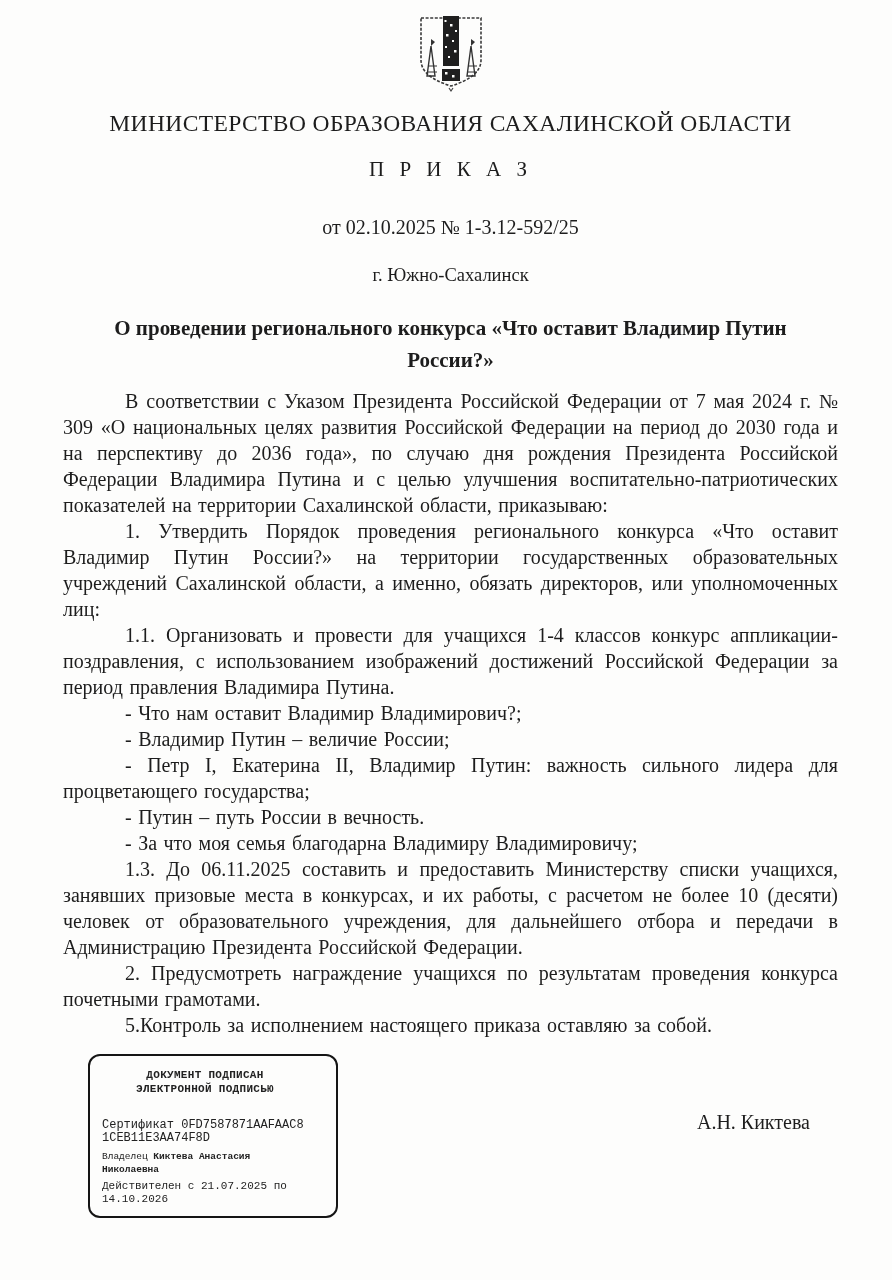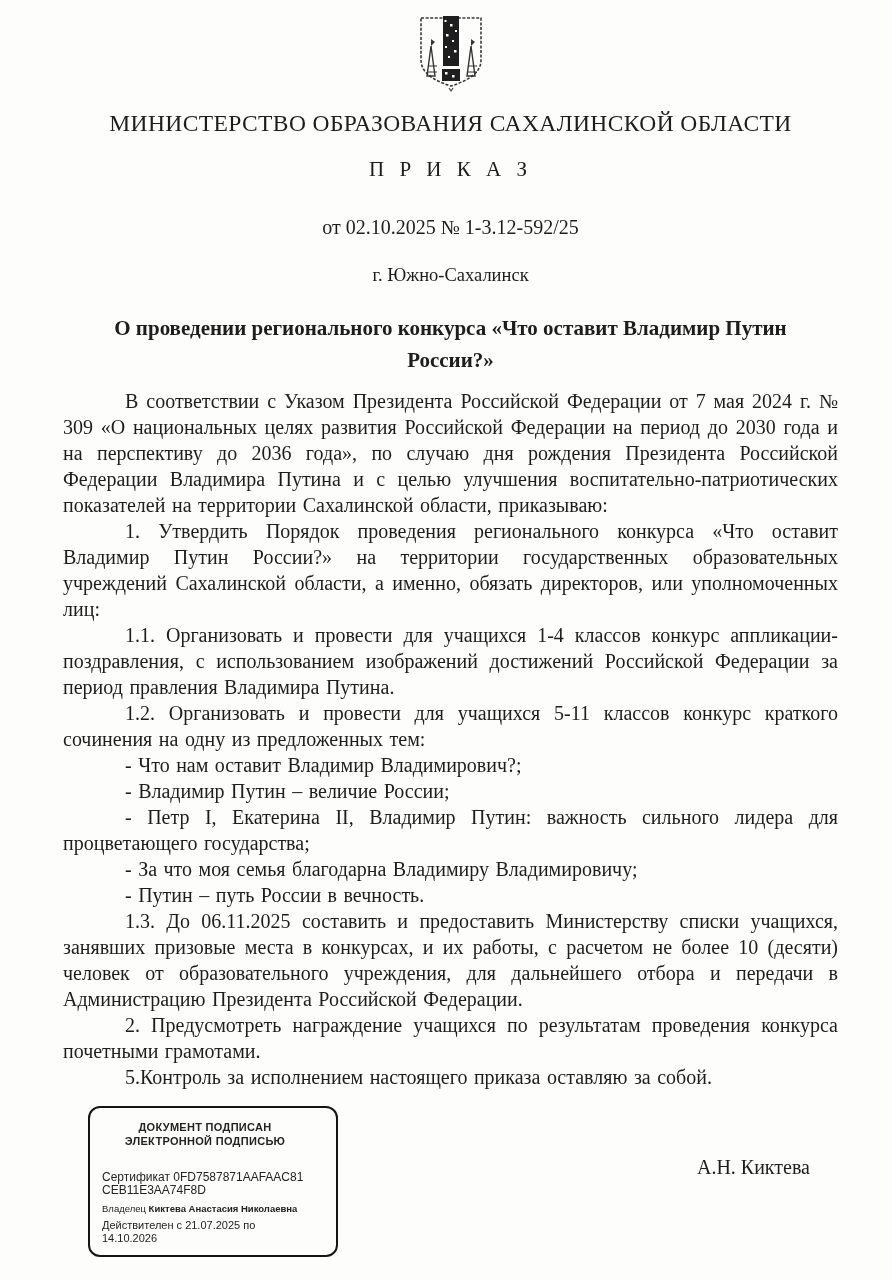--- a/index.html
+++ b/index.html
@@ -74,21 +74,21 @@
     line-height:29px;
     white-space:nowrap;
   }
   .stamp{
     box-sizing:border-box;
     width:250px;
     min-height:142px;
     border:2.5px solid #151515;
     border-radius:12px;
     padding:12px 28px 10px 12px;
-    font-family:Liberation Sans, sans-serif;
+    font-family:Liberation Mono, monospace;
     color:#222;
     margin-right:20px;
   }
   .stamp-title{
     text-align:center;
     font-size:11px;
     font-weight:bold;
     line-height:14px;
     letter-spacing:.3px;
   }
@@ -156,26 +156,25 @@
   <div class="ministry">МИНИСТЕРСТВО ОБРАЗОВАНИЯ САХАЛИНСКОЙ ОБЛАСТИ</div>
   <div class="order-label">П Р И К А З</div>
   <div class="dateline">от 02.10.2025 № 1-3.12-592/25</div>
   <div class="city">г. Южно-Сахалинск</div>
   <div class="subject">О проведении регионального конкурса «Что оставит Владимир Путин России?»</div>
 
   <div class="body-text">
       <p class="para">В соответствии с Указом Президента Российской Федерации от 7 мая 2024 г. № 309 «О национальных целях развития Российской Федерации на период до 2030 года и на перспективу до 2036 года», по случаю дня рождения Президента Российской Федерации Владимира Путина и с целью улучшения воспитательно-патриотических показателей на территории Сахалинской области, приказываю:</p>
       <p class="para">1. Утвердить Порядок проведения регионального конкурса «Что оставит Владимир Путин России?» на территории государственных образовательных учреждений Сахалинской области, а именно, обязать директоров, или уполномоченных лиц:</p>
       <p class="para">1.1. Организовать и провести для учащихся 1-4 классов конкурс аппликации-поздравления, с использованием изображений достижений Российской Федерации за период правления Владимира Путина.</p>
-      <p class="para">1.2. Организовать и провести для учащихся 5-11 классов конкурс краткого сочинения на одну из предложенных тем:</p>
       <p class="para">- Что нам оставит Владимир Владимирович?;</p>
       <p class="para">- Владимир Путин – величие России;</p>
       <p class="para">- Петр I, Екатерина II, Владимир Путин: важность сильного лидера для процветающего государства;</p>
+      <p class="para">- Путин – путь России в вечность.</p>
       <p class="para">- За что моя семья благодарна Владимиру Владимировичу;</p>
-      <p class="para">- Путин – путь России в вечность.</p>
       <p class="para">1.3. До 06.11.2025 составить и предоставить Министерству списки учащихся, занявших призовые места в конкурсах, и их работы, с расчетом не более 10 (десяти) человек от образовательного учреждения, для дальнейшего отбора и передачи в Администрацию Президента Российской Федерации.</p>
       <p class="para">2. Предусмотреть награждение учащихся по результатам проведения конкурса почетными грамотами.</p>
       <p class="para">5.Контроль за исполнением настоящего приказа оставляю за собой.</p>
     </div>
 
   <div class="signature-row">
 
     <div class="stamp">
       <div class="stamp-title">
         <span>ДОКУМЕНТ ПОДПИСАН</span><br>

